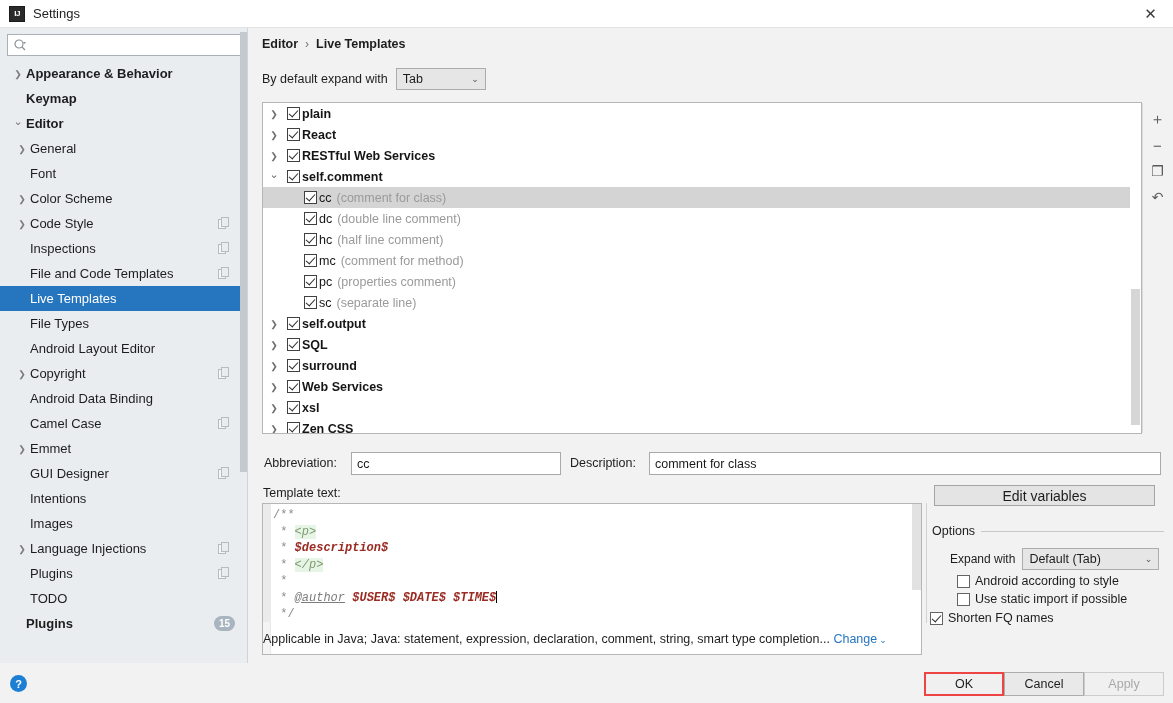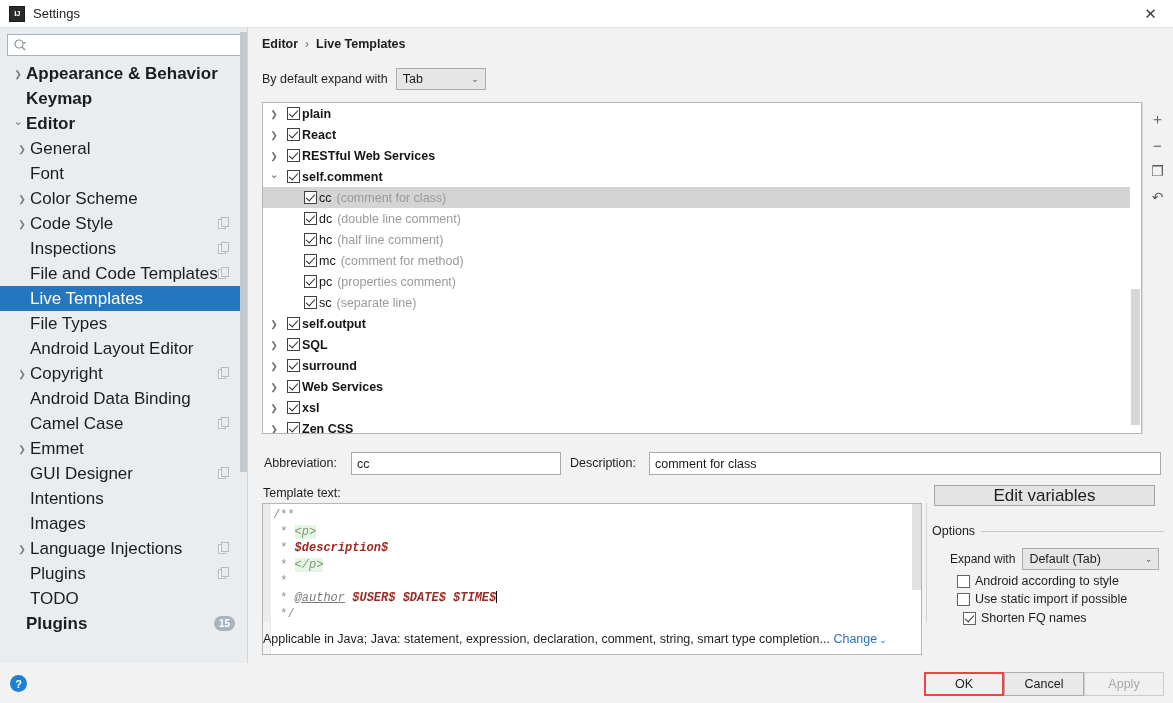--- a/index.html
+++ b/index.html
@@ -56,21 +56,21 @@
   .tree-list { position: relative; height: 600px; overflow: hidden; }
   .nav-item {
     position: relative; height: 25px; display: flex; align-items: center;
     padding-left: 10px; cursor: default; white-space: nowrap;
   }
   .nav-item .arrow {
     width: 16px; flex: 0 0 16px; color: #7a7a7a; font-size: 9px;
     display: flex; align-items: center; justify-content: center;
   }
   .nav-item .arrow.none { visibility: hidden; }
-  .nav-label { font-size: 17px; color: #1d1d1d; }
+  .nav-label { font-size: 13px; color: #1d1d1d; }
   .nav-item.bold .nav-label { font-weight: bold; }
   .nav-item.indent1 { padding-left: 14px; }
   .nav-item.selected { background: #2675bf; }
   .nav-item.selected .nav-label { color: #ffffff; }
   .copy-ico {
     position: absolute; right: 18px; top: 6px; width: 12px; height: 12px;
     opacity: .55;
   }
   .badge {
     position: absolute; right: 13px; top: 5px;
@@ -214,21 +214,21 @@
 
   .applicable {
     position: absolute; left: 263px; top: 632px; font-size: 12.5px; color: #1d1d1d;
   }
   .changelink { color: #2575c2; cursor: default; margin-top: 44px; }
   .changelink .chev { font-size: 9px; margin-left: 2px; }
 
   
   .editvars-btn {
     position: absolute; left: 934px; top: 485px; width: 221px; height: 21px;
-    border: 1px solid #a5a5a5; background: #e4e4e4; font-size: 17px;
+    border: 1px solid #a5a5a5; background: #e4e4e4; font-size: 14px;
     display: flex; align-items: center; justify-content: center; cursor: default;
   }
   .options-head {
     position: absolute; left: 932px; top: 524px; width: 232px; height: 14px;
     display: flex; align-items: center; gap: 6px; font-size: 12.5px; color: #1d1d1d;
   }
   .options-head .line { flex: 1 1 auto; height: 1px; background: #c8c8c8; }
   .expandwith-row {
     position: absolute; left: 950px; top: 548px; display: flex; align-items: center; gap: 7px;
   }
@@ -577,21 +577,21 @@
   </div>
 
   <div class="opt-check" style="left:957px; top:574px;">
     <span class="ocbx"></span>
     <span>Android according to style</span>
   </div>
   <div class="opt-check" style="left:957px; top:592px;">
     <span class="ocbx"></span>
     <span>Use static import if possible</span>
   </div>
-  <div class="opt-check" style="left:963px; top:611px;">
+  <div class="opt-check" style="left:930px; top:611px;">
     <span class="ocbx checked"></span>
     <span>Shorten FQ names</span>
   </div>
 
   <div class="bottombar">
     <div class="help-icon">?</div>
     <div class="dlg-btn primary" style="left:924px">OK</div>
     <div class="dlg-btn" style="left:1004px">Cancel</div>
     <div class="dlg-btn disabled" style="left:1084px">Apply</div>
   </div>

